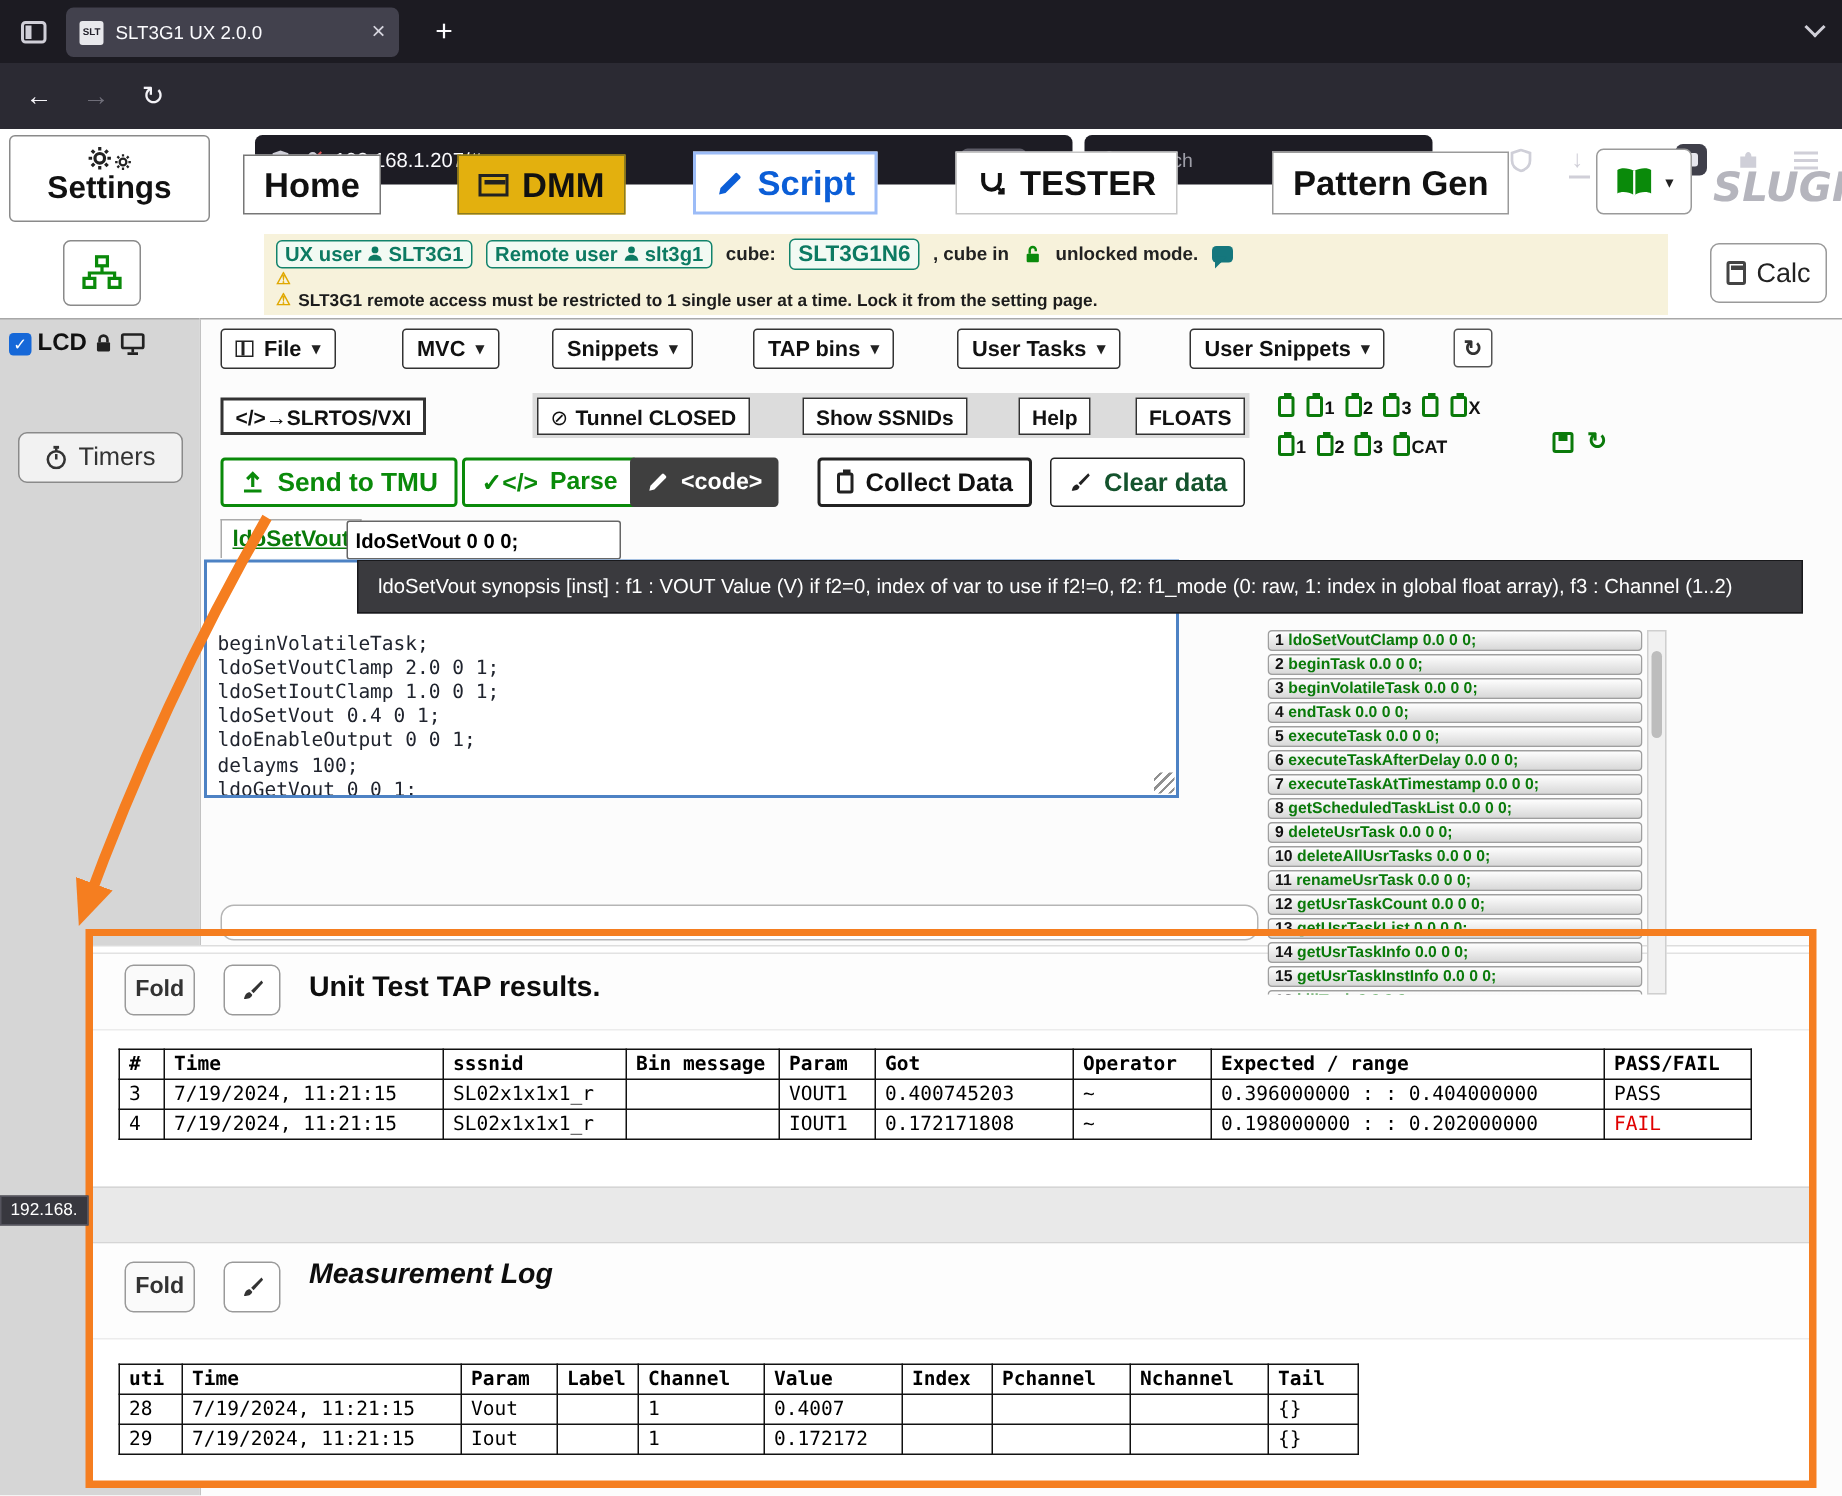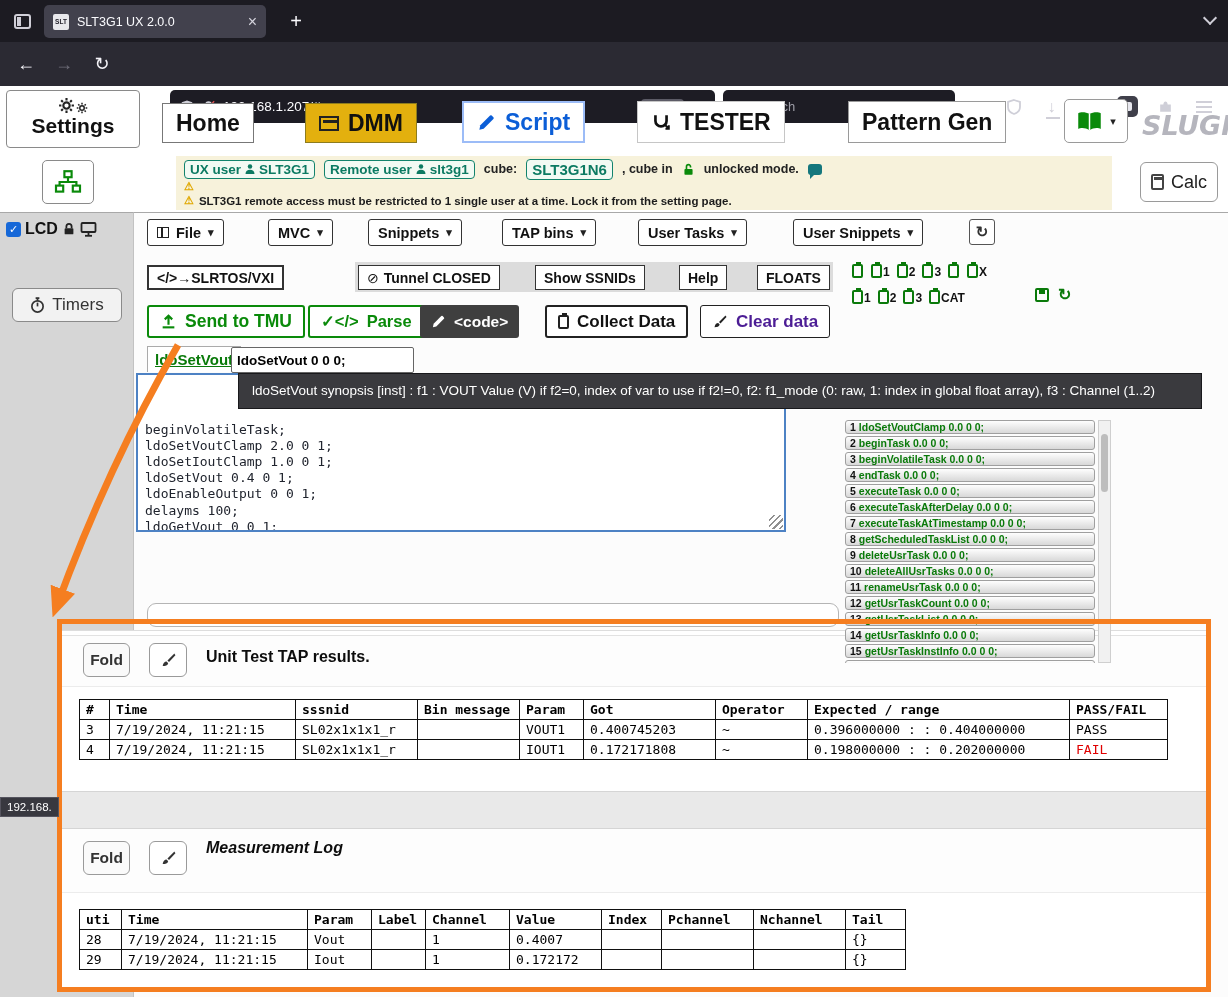--- a/index.html
+++ b/index.html
@@ -90,21 +90,21 @@
   .clip-label { font-size:12px; font-weight:bold; color:#111; line-height:1; }
   .ic-floppy { width:14px; height:14px; border:2px solid #0a7a0a; border-radius:2px; position:relative; }
   .ic-floppy::before { content:''; position:absolute; top:0; left:2px; width:6px; height:4px; background:#0a7a0a; }
   .refresh-glyph { color:#0a7a0a; font-weight:bold; font-size:16px; line-height:1; }
 
   .action-btn { position:absolute; top:305px; height:33px; display:flex; align-items:center; gap:8px; padding:0 11px; background:#fff; font-weight:bold; border-radius:3px; }
   .send-btn { left:147px; border:2px solid #0a8a0a; color:#0a8a0a; font-size:17.5px; }
   .parse-btn { left:308px; border:2px solid #0a8a0a; color:#0a8a0a; font-size:16.5px; }
   .code-btn { left:420px; background:#3f3f3f; color:#fff; font-size:15.5px; }
   .collect-btn { left:545px; border:2px solid #222; color:#111; font-size:17px; }
-  .clear-btn { left:700px; border:1.5px solid #222; color:#4c1d95; font-size:17px;justify-content:space-between; }
+  .clear-btn { left:700px; border:1.5px solid #222; color:#14532d; font-size:17px;justify-content:space-between; }
   .ic-clip.dark { border-color:#222; } .ic-clip.dark::before { background:#222; }
 
   .snippet-tab { position:absolute; left:147px; top:346px; height:26px; border:1px solid #aaa; border-bottom:none; background:#fff; color:#0a7a0a; font-weight:bold; font-size:15px; text-decoration:underline; padding:0 7px; display:flex; align-items:center; }
   .snippet-input { position:absolute; left:231px; top:347px; width:183px; height:23px; border:1.5px solid #666; border-radius:2px; font-weight:bold; font-size:13.5px; padding:12px 5px; font-family:"Liberation Sans",sans-serif; background:#fff; }
 
   .code-wrap { position:absolute; left:136px; top:373px; width:650px; height:159px; border:2px solid #4d82c4; background:#fff; z-index:2; }
   .code-wrap textarea { width:100%; height:100%; border:none; outline:none; resize:none; background:transparent; font-family:"DejaVu Sans Mono",monospace; font-size:13px; line-height:1.24; padding:47px 8px 4px 7px; color:#20242e; }
   .code-wrap::after { content:''; position:absolute; right:1px; bottom:1px; width:14px; height:14px; background:repeating-linear-gradient(135deg, transparent 0 3px, #909090 3px 4.5px); }
 
   .stub { position:absolute; left:147px; top:603px; width:692px; height:24px; border:1px solid #b5b5b5; border-radius:9px; background:#fff; z-index:3; }
@@ -120,21 +120,21 @@
   .tooltip { position:absolute; left:238px; top:373px; width:964px; background:#3a3a3e; border:1px solid #19191c; color:#fff; font-size:13.5px; line-height:1.5; padding:7px 13px; z-index:8; }
 
   
   .results { position:absolute; left:60px; top:630px; width:1150px; height:360px; background:#fff; border:1px solid #ddd; z-index:4; }
   .strip { position:absolute; left:0; width:100%; background:#fdfdfd; }
   .strip1 { top:4px; height:52px; border-top:1px solid #e2e2e2; border-bottom:1px solid #ececec; }
   .band { position:absolute; left:0; top:160px; width:100%; height:38px; background:#e9e9e9; border-top:1px solid #d5d5d5; border-bottom:1px solid #d5d5d5; }
   .strip2 { top:198px; height:64px; border-bottom:1px solid #ececec; }
   .fold-btn { position:absolute; width:47px; height:34px; border:1px solid #9a9a9a; border-radius:6px; background:#fafafa; font-size:15.5px; font-weight:bold; color:#333; display:flex; align-items:center; justify-content:center; }
   .brush-btn { position:absolute; width:38px; height:34px; border:1px solid #9a9a9a; border-radius:6px; background:#fff; display:flex; align-items:center; justify-content:center; color:#333; }
-  .sec-title { position:absolute; font-size:16px; font-weight:bold; color:#0d0d0d; }
+  .sec-title { position:absolute; font-size:19px; font-weight:bold; color:#0d0d0d; }
   table.mono { border-collapse:collapse; font-family:"DejaVu Sans Mono",monospace; font-size:13px; background:#fff; }
   table.mono th, table.mono td { border:1px solid #111; padding:0 6px; height:20px; text-align:left; white-space:nowrap; }
   table.mono th { font-weight:bold; }
   td.fail, .fail { color:#e00000; }
   .tap-table { position:absolute; left:18px; top:68px; }
   .log-table { position:absolute; left:18px; top:278px; }
 
   
   .hl-rect { position:absolute; left:57px; top:619px; width:1154px; height:373px; border:5px solid #f57e20; z-index:10; pointer-events:none; }
   .hl-arrow { position:absolute; left:28px; top:326px; width:190px; height:300px; z-index:10; pointer-events:none; }

